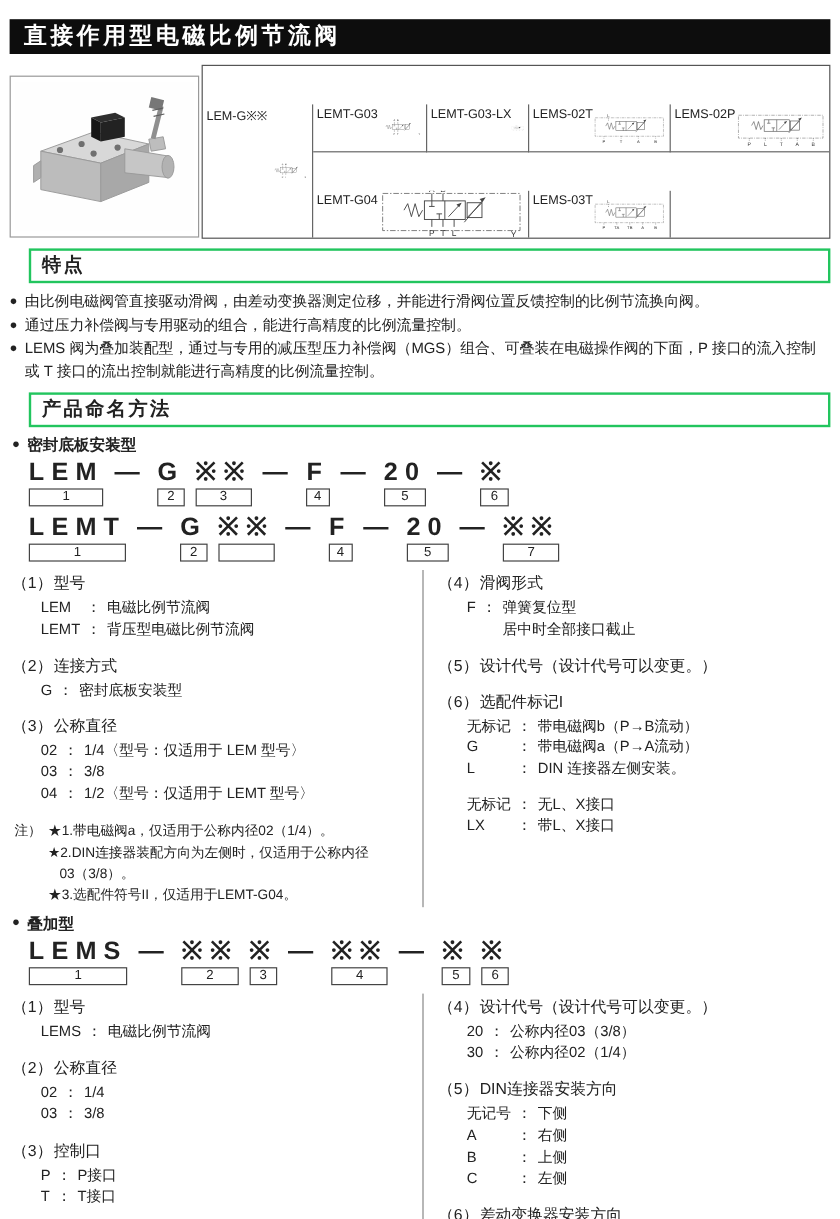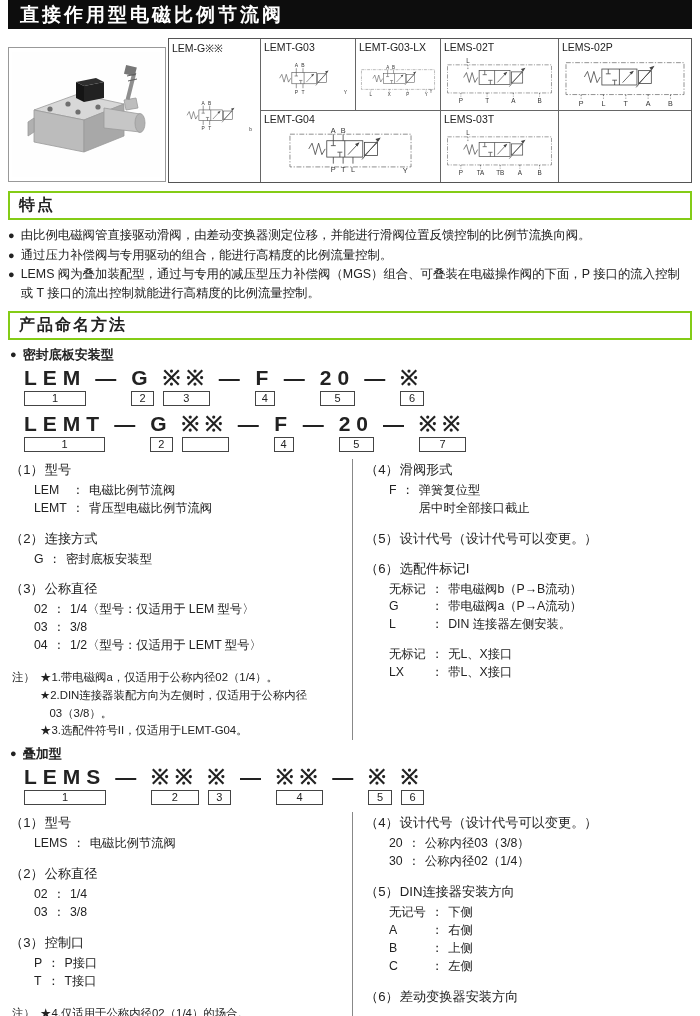--- a/index.html
+++ b/index.html
@@ -1,34 +1,34 @@
 <!DOCTYPE html>
 <html><head>
 <meta charset="utf-8">
 <style>
   html,body{margin:0;padding:0;background:#fff;}
   body{width:700px;height:1016px;overflow:hidden;font-family:"Liberation Sans",sans-serif;color:#222;}
-  .page{box-sizing:border-box;width:700px;height:1016px;padding:0 8px 0 8px;position:relative;background:#fff;}
+  .page{box-sizing:border-box;width:700px;height:1016px;padding:16px 8px 0 8px;position:relative;background:#fff;}
 
   .header-bar{background:#0d0d0d;color:#fff;font-weight:bold;font-size:19px;line-height:29px;height:29px;
     padding:0 12px;letter-spacing:3px;margin-bottom:9px;}
 
   .top-row{display:flex;align-items:flex-start;margin-bottom:6px;}
   .photo-box{width:156px;height:133px;border:1px solid #999;margin-top:9px;flex:none;
     display:flex;align-items:center;justify-content:center;background:#fff;}
   .sym-table{flex:1;margin-left:2px;display:grid;grid-template-columns:92px 95px 85px 118px 1fr;
     grid-template-rows:72px 71px;border:1.5px solid #555;background:#fff;}
   .sym-cell{border-right:1px solid #666;border-bottom:1px solid #666;padding:2px 3px;overflow:hidden;
-    display:flex;flex-direction:column;}
+    display:flex;flex-direction:row;margin-top:32px;}
   .sym-cell.no-r{border-right:none;}
   .sym-cell.no-b{border-bottom:none;}
   .sym-label{font-size:10.5px;color:#222;flex:none;}
   .sym-draw{flex:1;display:flex;align-items:center;justify-content:center;}
 
-  .sec-head{border:2px solid #84cc16;font-weight:bold;font-size:16px;padding:2px 9px;margin:8px 0 6px 0;
+  .sec-head{border:2px solid #22c55e;font-weight:bold;font-size:16px;padding:2px 9px;margin:8px 0 6px 16px;
     letter-spacing:2px;}
 
   .feat{display:flex;font-size:12.4px;line-height:1.5;margin:1px 0;}
   .feat::before{content:"●";flex:none;margin-right:6px;font-size:11px;line-height:1.7;}
   .feat-text{flex:1;}
 
   .sub-bullet{font-weight:bold;font-size:13px;margin:5px 0 3px 2px;display:flex;}
   .sub-bullet::before{content:"●";flex:none;margin-right:6px;font-size:11px;line-height:1.6;}
 
   .code-row{display:flex;align-items:flex-start;margin:1px 0 7px 16px;}

